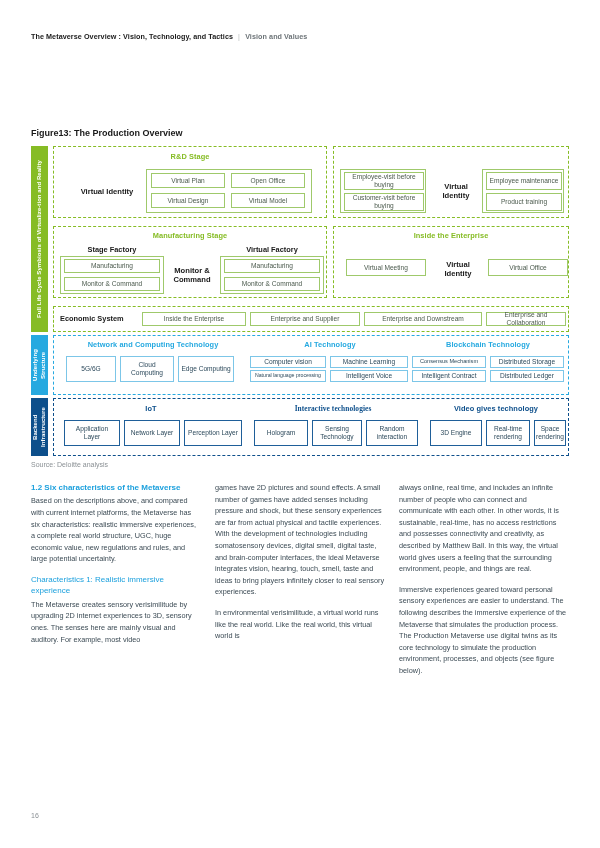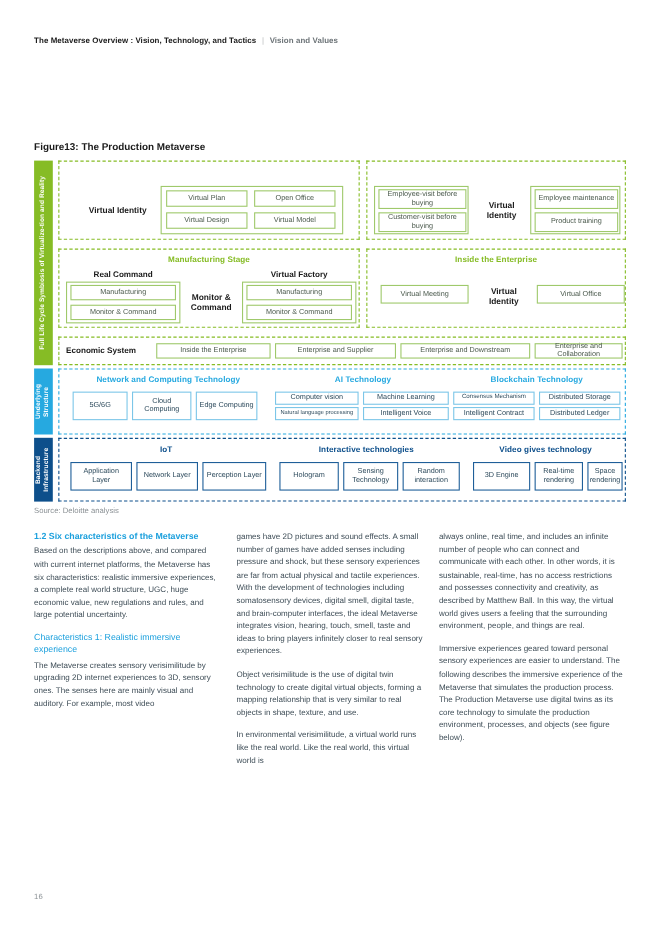--- a/index.html
+++ b/index.html
@@ -121,35 +121,36 @@
 </style>
 </head>
 <body>
 
 <div class="page-header">
   <span class="hdr-main">The Metaverse Overview : Vision, Technology, and Tactics</span>
   <span class="hdr-sep">|</span>
   <span class="hdr-sub">Vision and Values</span>
 </div>
 
-<div class="figure-title">Figure13: The Production Metaverse</div>
+<div class="figure-title">Figure13: The Production Overview</div>
 
 <div class="figure">
 
   <div class="spine spine-green">
     <span>Full Life Cycle Symbiosis of Virtualize-tion and Reality</span>
   </div>
   <div class="spine spine-blue">
     <span>Underlying Structure</span>
   </div>
   <div class="spine spine-navy">
     <span>Backend Infrastructure</span>
   </div>
 
   <div class="zone dashed-green" style="left:22px; top:0; width:274px; height:72px;">
+    <div class="zone-title t-green" style="margin-top:5px;">R&amp;D Stage</div>
     <div class="lbl-bold" style="position:absolute; left:24px; top:27px; width:58px; height:34px;">Virtual Identity</div>
     <div class="group" style="left:92px; top:22px; width:166px; height:44px;">
       <div class="box" style="position:absolute; left:4px; top:3px; width:74px; height:15px;">Virtual Plan</div>
       <div class="box" style="position:absolute; left:84px; top:3px; width:74px; height:15px;">Open Office</div>
       <div class="box" style="position:absolute; left:4px; top:23px; width:74px; height:15px;">Virtual Design</div>
       <div class="box" style="position:absolute; left:84px; top:23px; width:74px; height:15px;">Virtual Model</div>
     </div>
   </div>
 
   <div class="zone dashed-green" style="left:302px; top:0; width:236px; height:72px;">
@@ -159,21 +160,21 @@
     </div>
     <div class="lbl-bold" style="position:absolute; left:96px; top:27px; width:52px; height:34px;">Virtual Identity</div>
     <div class="group" style="left:148px; top:22px; width:82px; height:44px;">
       <div class="box" style="position:absolute; left:3px; top:2px; width:76px; height:18px;">Employee maintenance</div>
       <div class="box" style="position:absolute; left:3px; top:23px; width:76px; height:18px;">Product training</div>
     </div>
   </div>
 
   <div class="zone dashed-green" style="left:22px; top:80px; width:274px; height:72px;">
     <div class="zone-title t-green" style="margin-top:4px;text-align:center;">Manufacturing Stage</div>
-    <div class="sub-head" style="position:absolute; left:6px; top:18px; width:104px;">Real Command</div>
+    <div class="sub-head" style="position:absolute; left:6px; top:18px; width:104px;">Stage Factory</div>
     <div class="group" style="left:6px; top:29px; width:104px; height:38px;">
       <div class="box" style="position:absolute; left:3px; top:2px; width:96px; height:14px;">Manufacturing</div>
       <div class="box" style="position:absolute; left:3px; top:20px; width:96px; height:14px;">Monitor &amp; Command</div>
     </div>
     <div class="lbl-bold" style="position:absolute; left:112px; top:30px; width:52px; height:36px;">Monitor &amp; Command</div>
     <div class="sub-head" style="position:absolute; left:166px; top:18px; width:104px;">Virtual Factory</div>
     <div class="group" style="left:166px; top:29px; width:104px; height:38px;">
       <div class="box" style="position:absolute; left:3px; top:2px; width:96px; height:14px;">Manufacturing</div>
       <div class="box" style="position:absolute; left:3px; top:20px; width:96px; height:14px;">Monitor &amp; Command</div>
     </div>
@@ -214,21 +215,21 @@
     <div class="box box-blue" style="position:absolute; left:436px; top:34px; width:74px; height:12px;">Distributed Ledger</div>
   </div>
 
   <div class="zone dashed-navy" style="left:22px; top:252px; width:516px; height:58px;">
 
     <div class="zone-title t-navy" style="position:absolute; left:4px; top:5px; width:186px;">IoT</div>
     <div class="box box-blue" style="position:absolute; left:10px; top:21px; width:56px; height:26px; border-color:#1f5f99;">Application Layer</div>
     <div class="box box-blue" style="position:absolute; left:70px; top:21px; width:56px; height:26px; border-color:#1f5f99;">Network Layer</div>
     <div class="box box-blue" style="position:absolute; left:130px; top:21px; width:58px; height:26px; border-color:#1f5f99;">Perception Layer</div>
 
-    <div class="zone-title t-navy" style="position:absolute; left:196px; top:5px; width:166px;">Interactive technologies</div>
+    <div class="zone-title t-navy" style="position:absolute; left:196px; top:5px; width:166px;font-family:Liberation Serif, serif;">Interactive technologies</div>
     <div class="box box-blue" style="position:absolute; left:200px; top:21px; width:54px; height:26px; border-color:#1f5f99;">Hologram</div>
     <div class="box box-blue" style="position:absolute; left:258px; top:21px; width:50px; height:26px; border-color:#1f5f99;">Sensing Technology</div>
     <div class="box box-blue" style="position:absolute; left:312px; top:21px; width:52px; height:26px; border-color:#1f5f99;">Random interaction</div>
 
     <div class="zone-title t-navy" style="position:absolute; left:370px; top:5px; width:144px;">Video gives technology</div>
     <div class="box box-blue" style="position:absolute; left:376px; top:21px; width:52px; height:26px; border-color:#1f5f99;">3D Engine</div>
     <div class="box box-blue" style="position:absolute; left:432px; top:21px; width:44px; height:26px; border-color:#1f5f99;">Real-time rendering</div>
     <div class="box box-blue" style="position:absolute; left:480px; top:21px; width:32px; height:26px; border-color:#1f5f99;">Space rendering</div>
   </div>
 
@@ -240,21 +241,20 @@
 
   <div class="col">
     <h3 class="sec">1.2 Six characteristics of the Metaverse</h3>
     <p>Based on the descriptions above, and compared with current internet platforms, the Metaverse has six characteristics: realistic immersive experiences, a complete real world structure, UGC, huge economic value, new regulations and rules, and large potential uncertainty.</p>
     <h3 class="sec2">Characteristics 1: Realistic immersive experience</h3>
     <p>The Metaverse creates sensory verisimilitude by upgrading 2D internet experiences to 3D, sensory ones. The senses here are mainly visual and auditory. For example, most video</p>
   </div>
 
   <div class="col">
     <p>games have 2D pictures and sound effects. A small number of games have added senses including pressure and shock, but these sensory experiences are far from actual physical and tactile experiences. With the development of technologies including somatosensory devices, digital smell, digital taste, and brain-computer interfaces, the ideal Metaverse integrates vision, hearing, touch, smell, taste and ideas to bring players infinitely closer to real sensory experiences.</p>
-    <p>Object verisimilitude is the use of digital twin technology to create digital virtual objects, forming a mapping relationship that is very similar to real objects in shape, texture, and use.</p>
     <p>In environmental verisimilitude, a virtual world runs like the real world. Like the real world, this virtual world is</p>
   </div>
 
   <div class="col">
     <p>always online, real time, and includes an infinite number of people who can connect and communicate with each other. In other words, it is sustainable, real-time, has no access restrictions and possesses connectivity and creativity, as described by Matthew Ball. In this way, the virtual world gives users a feeling that the surrounding environment, people, and things are real.</p>
     <p>Immersive experiences geared toward personal sensory experiences are easier to understand. The following describes the immersive experience of the Metaverse that simulates the production process. The Production Metaverse use digital twins as its core technology to simulate the production environment, processes, and objects (see figure below).</p>
   </div>
 
 </div>
 

